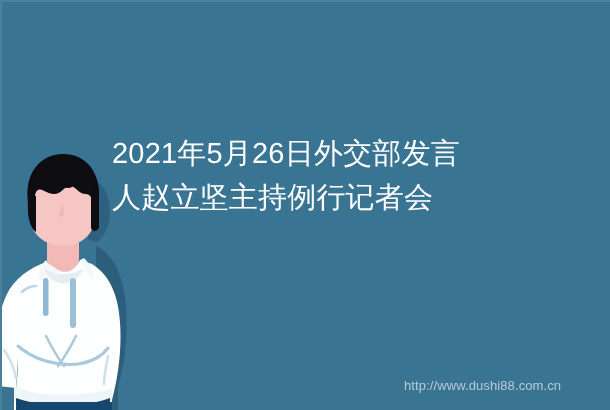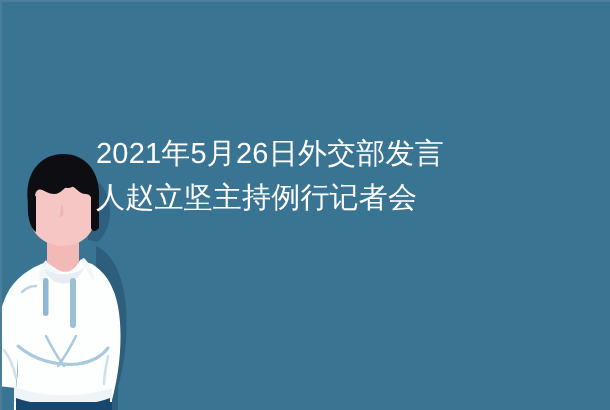--- a/index.html
+++ b/index.html
@@ -23,21 +23,21 @@
     border-top: 2px solid #4b7f9c;
     border-left: 2px solid #4a7e9b;
     box-sizing: border-box;
     pointer-events: none;
     z-index: 9;
   }
 
   
   #headline {
     position: absolute;
-    left: 96px;
+    left: 112px;
     top: 132px;
     width: 420px;
     color: #ffffff;
     font-size: 29px;
     line-height: 44px;
     letter-spacing: 0.2px;
     white-space: pre-line;
     text-rendering: geometricPrecision;
   }
 
@@ -127,15 +127,16 @@
       <path d="M14 236 C40 248 80 248 112 238 L112 250 C80 258 42 258 14 250 Z" fill="#eef4f8"></path>
 
       <path d="M16 248 C44 258 84 258 110 248 L110 260 L16 260 Z" fill="#17466e"></path>
       <rect x="16" y="252" width="96" height="8" fill="#17466e"></rect>
     </svg>
   </div>
 
   <div id="headline">2021年5月26日外交部发言
 人赵立坚主持例行记者会</div>
 
+  <div id="watermark">http://www.dushi88.com.cn</div>
 
   <div id="edge-frame"></div>
 </div>
 
 </body></html>

